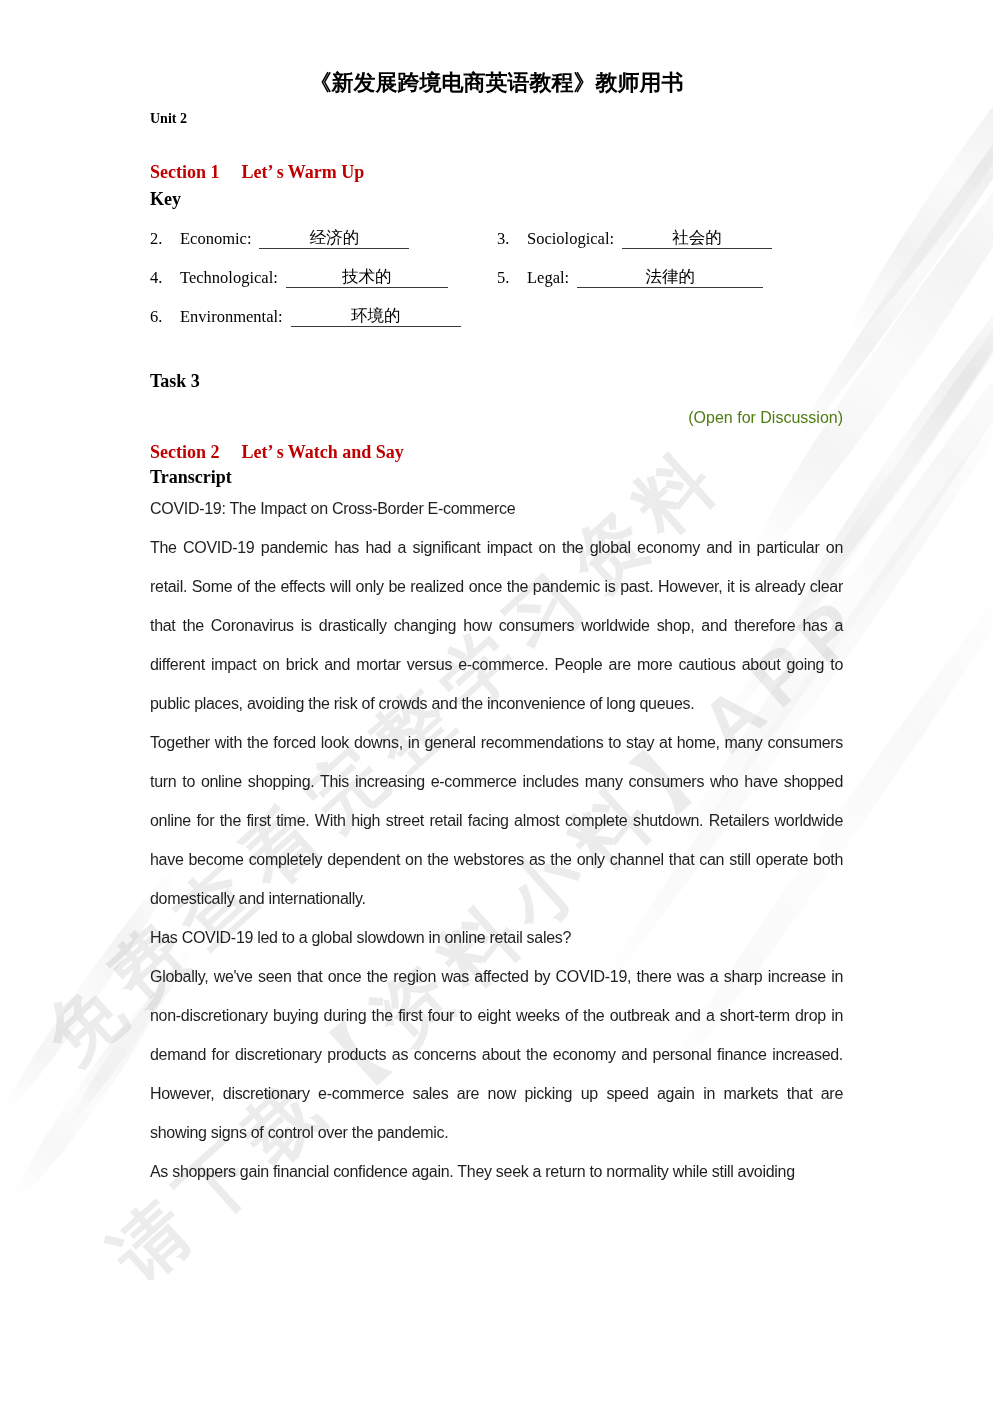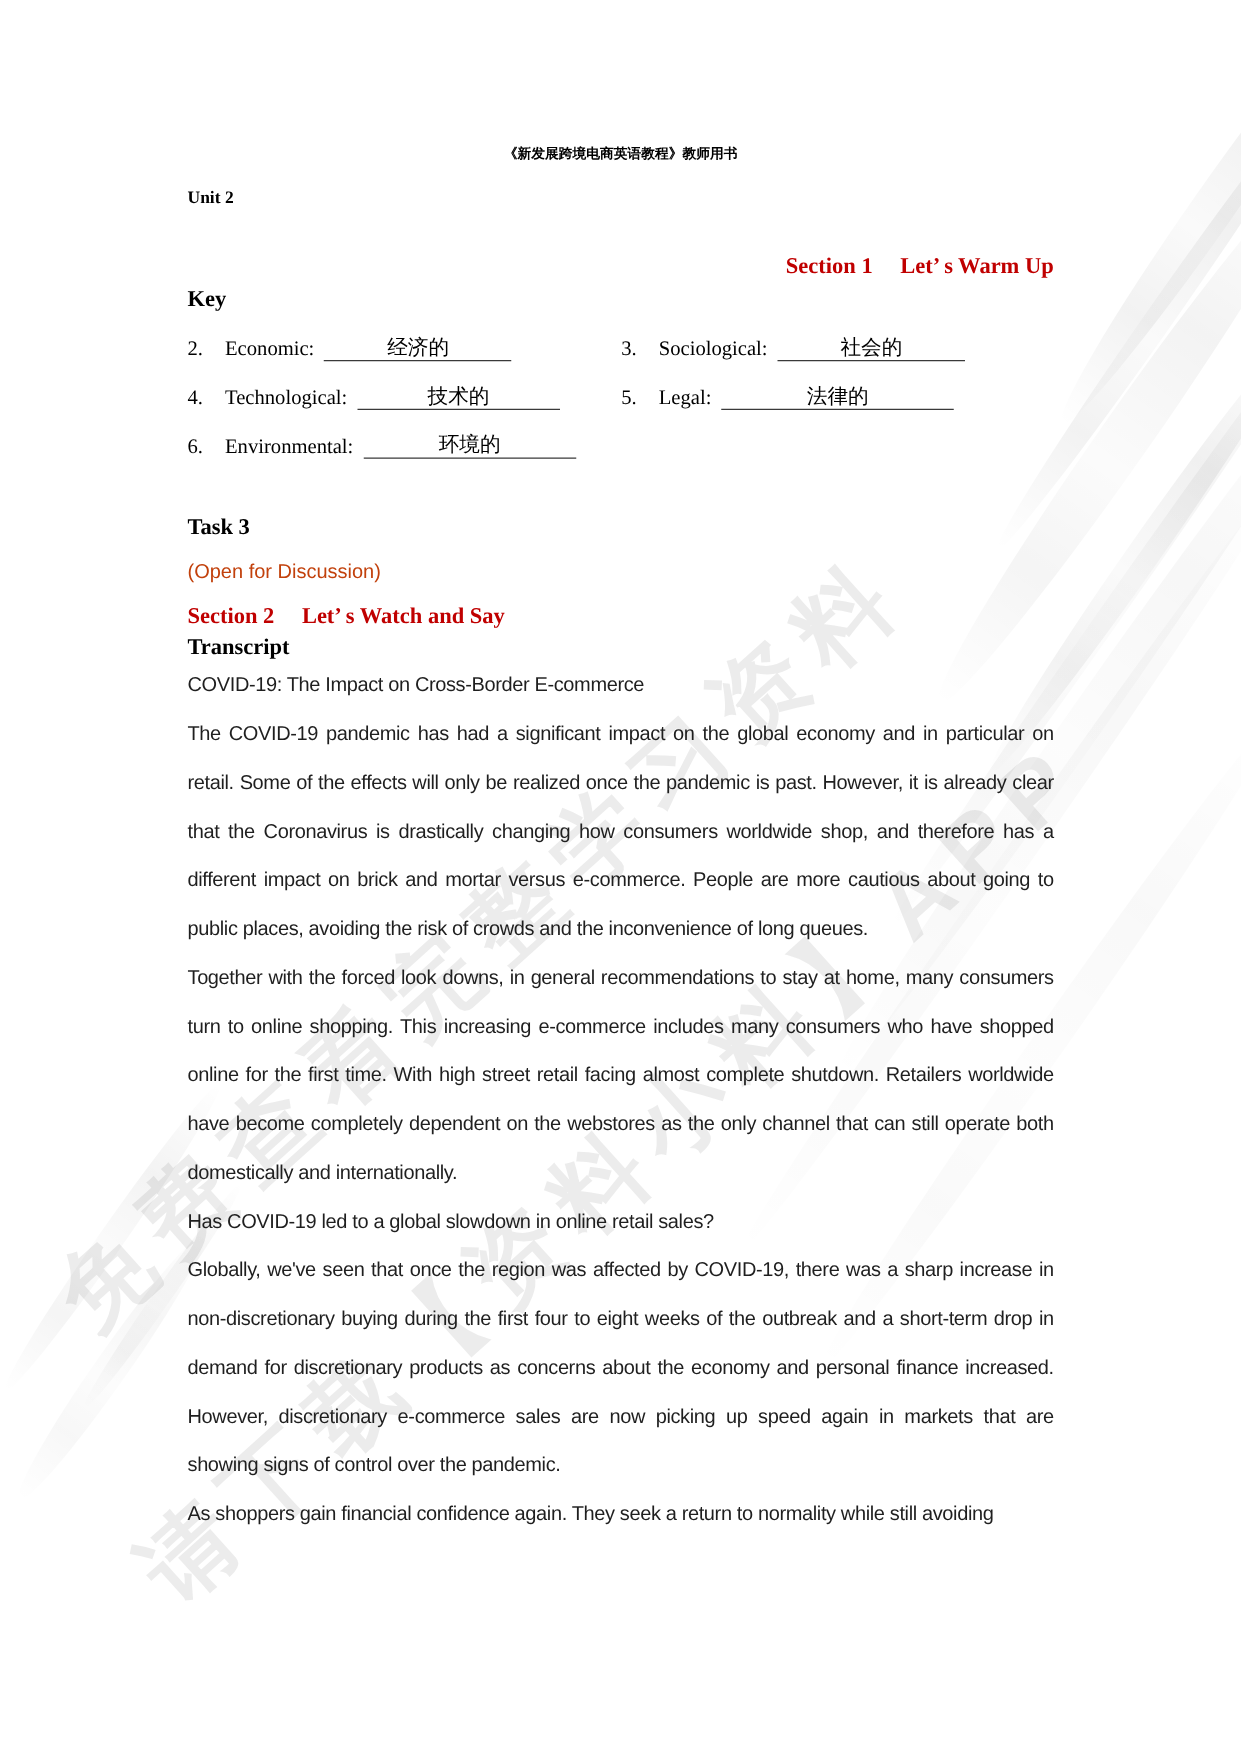--- a/index.html
+++ b/index.html
@@ -41,32 +41,32 @@
     color:rgba(40,40,40,0.09);
     transform:rotate(-42deg);
     transform-origin:0 50%;
     pointer-events:none;
   }
   .wm1{left:58px;top:1000px;}
   .wm2{left:125px;top:1218px;}
   
   .content{position:absolute;left:150px;top:0;width:693px;}
   .doc-title{
-    padding-top:112px;
+    padding-top:72px;
     text-align:center;
     font-weight:bold;
-    font-size:11px;
+    font-size:22px;
     line-height:22px;
     font-family:"Liberation Sans","Liberation Serif",sans-serif;
   }
   .unit{margin-top:13px;font-weight:bold;font-size:14px;line-height:23px;}
   .sec-heading{
     font-weight:bold;font-size:18px;line-height:23px;color:#C00000;
   }
-  .sec1{margin-top:31px;text-align:right;}
+  .sec1{margin-top:31px;}
   .sec2{margin-top:12px;}
   .sec-heading .sec-title{margin-left:22px;}
   .key-label{margin-top:4px;font-weight:bold;font-size:18px;line-height:23px;}
   .task-label{margin-top:9px;font-weight:bold;font-size:18px;line-height:23px;}
   .task2-label{margin-top:43px;font-weight:bold;font-size:18px;line-height:23px;}
   .answers{
     margin-top:16px;
     display:grid;
     grid-template-columns:347px 346px;
     grid-auto-rows:22px;
@@ -85,21 +85,21 @@
   }
   .item:nth-child(1) .blank{width:150px;}
   .item:nth-child(2) .blank{width:150px;}
   .item:nth-child(3) .blank{width:162px;}
   .item:nth-child(4) .blank{width:186px;}
   .item:nth-child(5) .blank{width:170px;}
   .item:nth-child(6) .blank{width:180px;}
   .open-note{
     margin-top:14px;
     font-family:"Liberation Sans",sans-serif;
-    font-size:16px;line-height:22px;color:#c2410c;
+    font-size:16px;line-height:22px;color:#4d7c0f;text-align:right;
   }
   .transcript-label{margin-top:2px;font-weight:bold;font-size:18px;line-height:23px;}
   .transcript{
     font-family:"Liberation Sans",sans-serif;
     font-size:16px;
     letter-spacing:-0.3px;
     line-height:39px;
     color:#1f1f1f;
   }
   .transcript p{margin:0;text-align:justify;}

